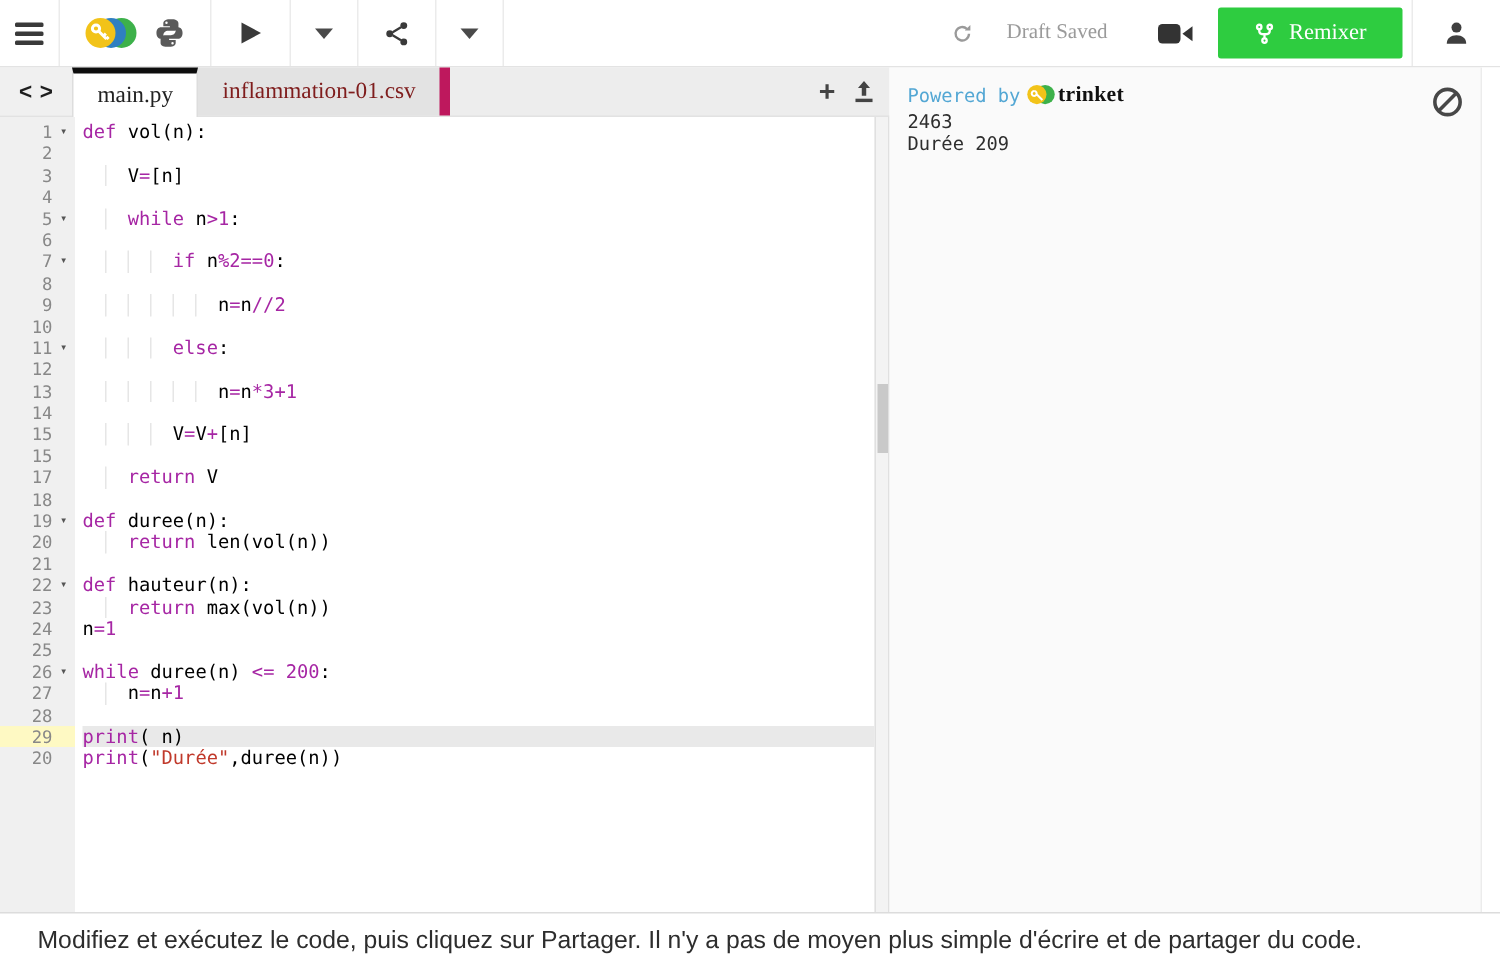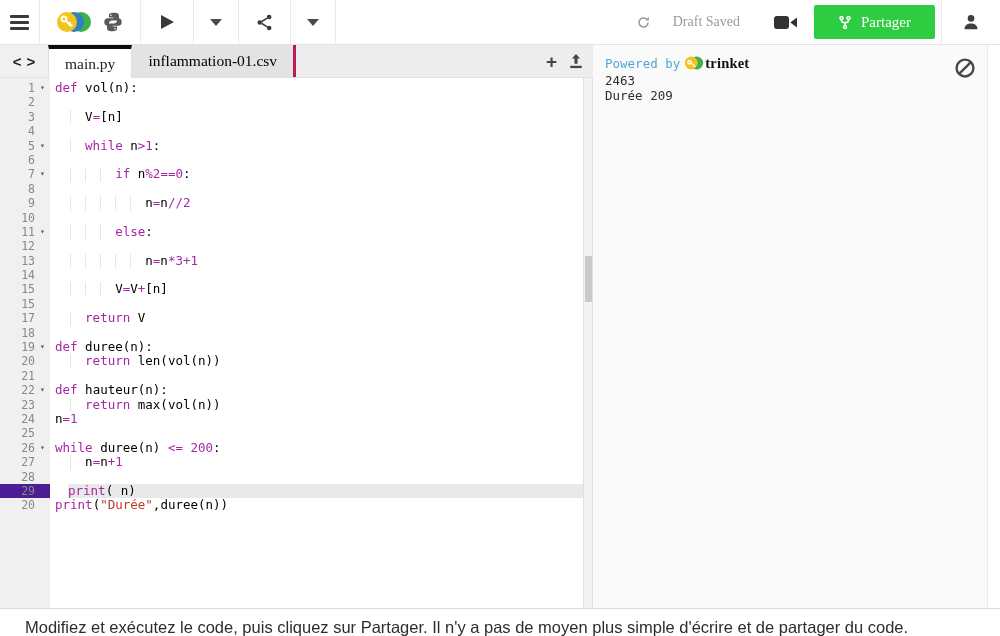--- a/index.html
+++ b/index.html
@@ -21,37 +21,37 @@
   .account{border-left:1px solid #ebebeb;border-right:none;padding:0 20px;}
 
   
   .main{display:flex;height:563px;}
   .leftcol{width:593px;display:flex;flex-direction:column;}
   .tabbar{height:33px;background:#ededed;display:flex;align-items:stretch;border-bottom:1px solid #e2e2e2;}
   .codenav{width:48px;background:#f0f0f0;display:flex;align-items:center;justify-content:center;gap:5px;
     font-weight:bold;font-size:15px;color:#1e1e1e;cursor:pointer;}
   .tab{font-family:"Liberation Serif",serif;font-size:15.5px;display:flex;align-items:center;padding:0 16px;cursor:pointer;}
   .tab.active{background:#fff;border-top:4px solid #0d0d0d;border-left:1px solid #ddd;border-right:1px solid #ddd;color:#222;margin-bottom:-1px;}
-  .tab.inactive{background:#e3e3e3;border-right:3px solid #be185d;color:#000000;}
+  .tab.inactive{background:#e3e3e3;border-right:7px solid #be185d;color:#7f1d1d;}
   .tab-spacer{flex:1;}
   .tabicons{display:flex;align-items:center;gap:12px;padding:0 10px;}
   .plus{font-size:19px;font-weight:bold;color:#444;cursor:pointer;line-height:1;}
 
   
   .editor{height:530px;display:flex;background:#fff;}
   .gutter{width:50px;background:#f0f0f0;padding-top:3px;}
   .gnum{height:14.4px;display:flex;justify-content:flex-end;align-items:center;
     font:11.5px/14.4px "DejaVu Sans Mono",monospace;color:#888;}
   .gnum .num{text-align:right;}
   .gnum .fold{width:15px;font-size:8px;color:#555;text-align:center;}
-  .gnum.active{background:#4c1d95;align-items:center;}
+  .gnum.active{background:#fef9c3;align-items:center;}
   .codepane{flex:1;padding:3px 0 0 5px;font:12.5px/14.4px "DejaVu Sans Mono",monospace;color:#333;
     white-space:pre;overflow:hidden;cursor:text;}
   .cline{height:14.4px;}
-  .cline.active{background:#e9e9e9;margin-left:13px;}
+  .cline.active{background:#e9e9e9;}
   .lead{display:inline-block;width:2ch;height:14.4px;vertical-align:top;}
   .guide{display:inline-block;width:2ch;height:14.4px;vertical-align:top;border-left:1px solid #e6e6e6;}
   .k{color:#a626a4;} .o{color:#a626a4;} .n{color:#a626a4;} .s{color:#c0392b;} .d{color:#000000;}
   .vtrack{width:10px;background:#f3f3f3;border-left:1px solid #e0e0e0;border-right:1px solid #e0e0e0;position:relative;cursor:pointer;}
   .vthumb{position:absolute;left:1px;top:178px;width:7px;height:46px;background:#c9c9c9;}
 
   
   .outpanel{flex:1;background:#fafafa;position:relative;padding:10px 30px 0 12px;
     font:12.5px/15px "DejaVu Sans Mono",monospace;color:#2e2e2e;}
   .powered{display:flex;align-items:center;gap:0;margin-bottom:2px;}
@@ -141,21 +141,21 @@
     <span style="display:flex;">
       <svg width="14" height="15" viewBox="0 0 20 21">
         <g fill="none" stroke="#fff" stroke-width="2.2">
           <circle cx="5" cy="4" r="2.1"></circle>
             <circle cx="15" cy="4" r="2.1"></circle>
             <circle cx="10" cy="17" r="2.1"></circle>
           <path d="M5 6.2v1.6c0 2.2 2 3.2 5 3.2s5-1 5-3.2V6.2M10 11v3.7"></path>
         </g>
       </svg>
     </span>
-    <span>Partager</span>
+    <span>Remixer</span>
   </div>
   <div class="tbtn account">
     <span style="display:flex;">
       <svg width="18" height="18" viewBox="0 0 20 20">
         <circle cx="10" cy="6" r="3.7" fill="#3f3f3f"></circle>
         <path d="M2.8 18c0-4.2 3.1-6.3 7.2-6.3s7.2 2.1 7.2 6.3z" fill="#3f3f3f"></path>
       </svg>
     </span>
   </div>
 </div>

